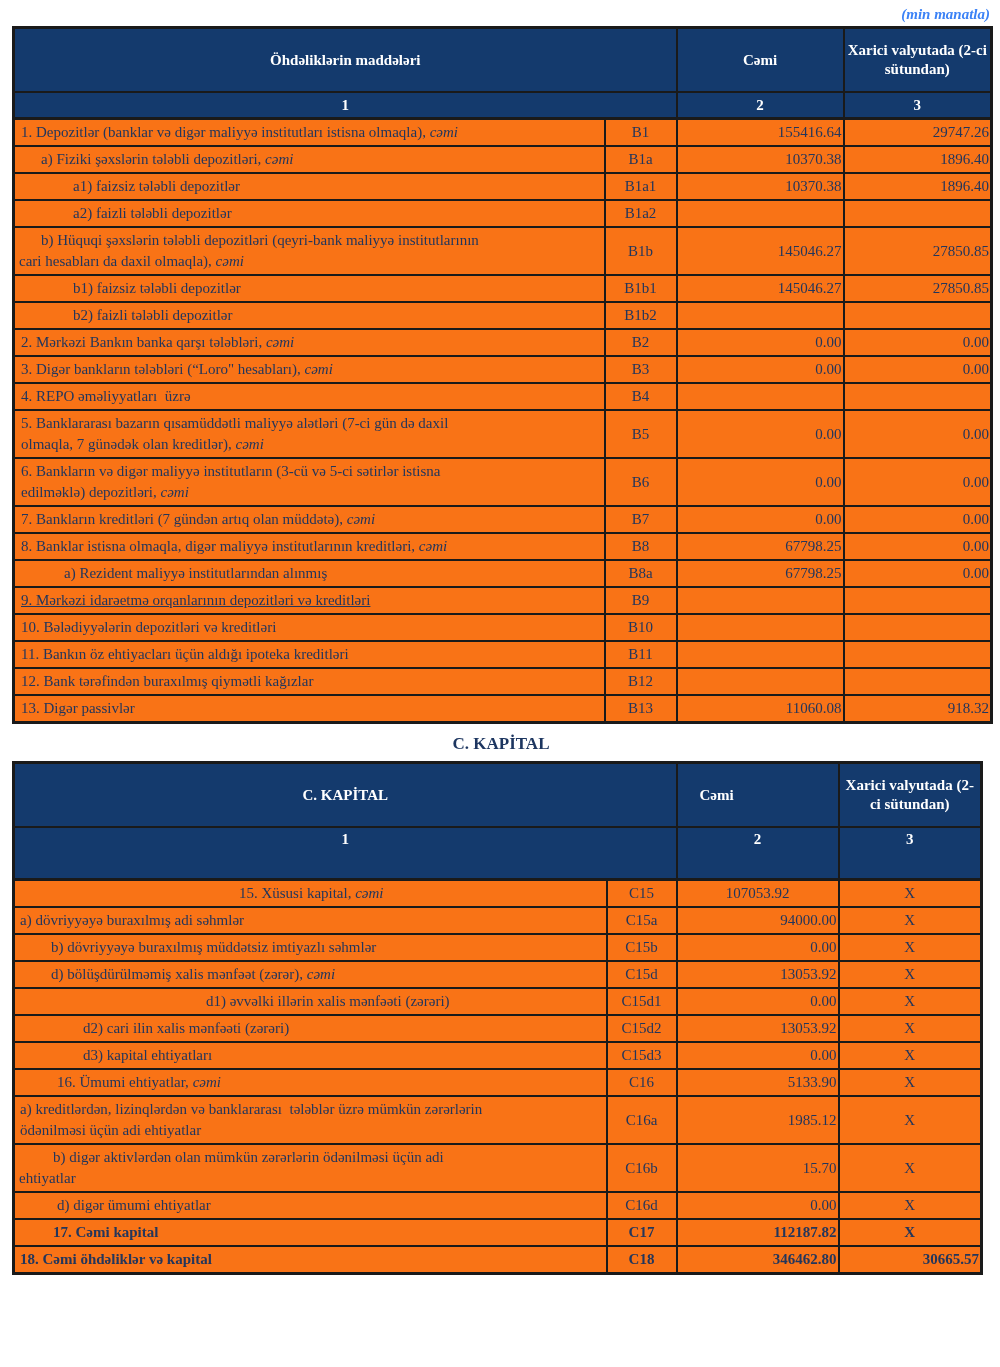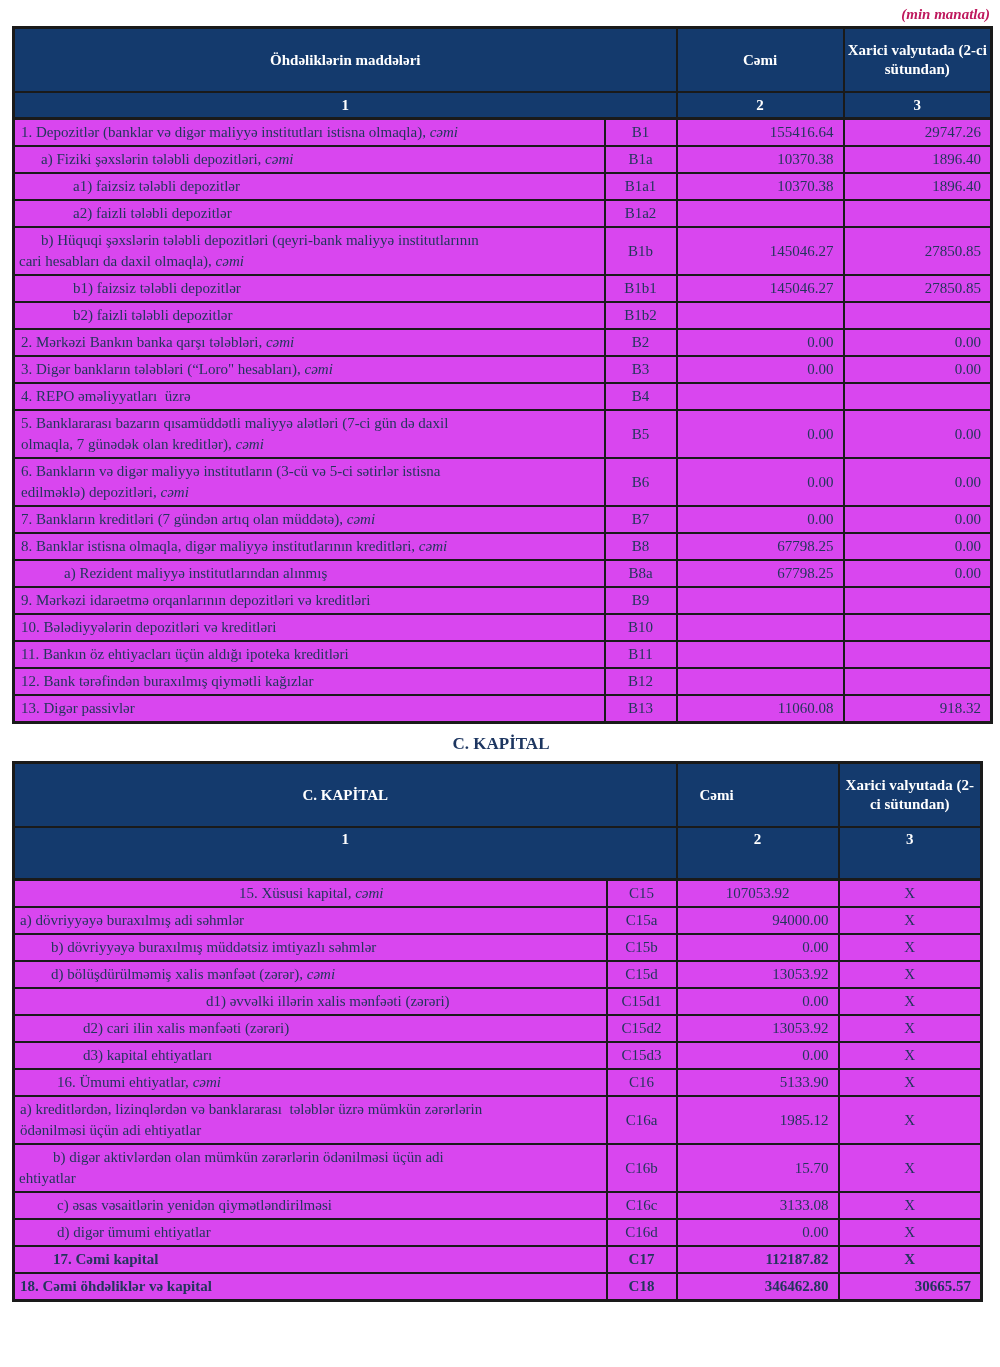--- a/index.html
+++ b/index.html
@@ -11,26 +11,26 @@
   body{
     width:1000px;height:1367px;
     font-family:"Liberation Serif","DejaVu Serif",serif;
     color:var(--ink);
     -webkit-font-smoothing:antialiased;
   }
   .page{position:relative;padding:5px 10px 0 12px;width:978px;}
   .unit-note{
     text-align:right;font-style:italic;font-weight:bold;
     font-size:15px;height:18px;line-height:18px;margin-bottom:3px;
-    color:#be185d;
+    color:#3b82f6;
   }
   table{
     border-collapse:collapse;table-layout:fixed;
     border:3px solid var(--line);
-    background:#d946ef;
+    background:#f97316;
   }
   #liabilities-table{width:978px;}
   #capital-table{width:968px;}
   th,td{
     border:2px solid var(--line);
     font-size:15px;
     overflow:hidden;
     vertical-align:middle;
     padding:1px 2px;
   }
@@ -41,21 +41,21 @@
     text-align:center;
   }
   tr.head th{height:60px;line-height:19px;}
   tr.subhead th{height:22px;font-size:15px;}
   tr.subhead.tall th{height:46px;vertical-align:top;padding-top:3px;}
   thead tr.subhead th{border-bottom:3px solid var(--line);}
   th.left-h{text-align:left;padding-left:22px;}
   tbody tr{height:17px;}
   td.label{line-height:21px;padding:2px 4px 2px 4px;}
   td.code{text-align:center;font-family:Liberation Serif, serif;}
-  td.num{text-align:right;padding-right:9px;}
+  td.num{text-align:right;padding-right:1px;}
   td.center{text-align:center;padding-right:2px;}
   tr.bold td{font-weight:bold;}
   i{font-style:italic;}
   .section-title{
     width:978px;text-align:center;
     font-weight:bold;font-size:17px;
     color:#1d3660;
     margin:10px 0 7px 0;
   }
 </style>
@@ -170,21 +170,21 @@
           <td class="num">67798.25</td>
           <td class="num">0.00</td>
         </tr>
         <tr>
           <td class="label" style="padding-left: 49px;">a) Rezident maliyyə institutlarından alınmış</td>
           <td class="code">B8a</td>
           <td class="num">67798.25</td>
           <td class="num">0.00</td>
         </tr>
         <tr>
-          <td class="label" style="padding-left: 6px;">9. Mərkəzi idarəetmə orqanlarının depozitləri və kreditləri</td>
+          <td class="label" style="padding-left: 6px; text-decoration: underline;">9. Mərkəzi idarəetmə orqanlarının depozitləri və kreditləri</td>
           <td class="code">B9</td>
           <td class="num"></td>
           <td class="num"></td>
         </tr>
         <tr>
           <td class="label" style="padding-left: 6px;">10. Bələdiyyələrin depozitləri və kreditləri</td>
           <td class="code">B10</td>
           <td class="num"></td>
           <td class="num"></td>
         </tr>
@@ -285,26 +285,20 @@
           <td class="num">1985.12</td>
           <td class="center">X</td>
         </tr>
         <tr>
           <td class="label" style="padding-left: 4px; text-indent: 34px; margin-left: 20px;">b) digər aktivlərdən olan mümkün zərərlərin ödənilməsi üçün adi<br>ehtiyatlar</td>
           <td class="code">C16b</td>
           <td class="num">15.70</td>
           <td class="center">X</td>
         </tr>
         <tr>
-          <td class="label" style="padding-left: 42px;">c) əsas vəsaitlərin yenidən qiymətləndirilməsi</td>
-          <td class="code">C16c</td>
-          <td class="num">3133.08</td>
-          <td class="center">X</td>
-        </tr>
-        <tr>
           <td class="label" style="padding-left: 42px;">d) digər ümumi ehtiyatlar</td>
           <td class="code">C16d</td>
           <td class="num">0.00</td>
           <td class="center">X</td>
         </tr>
         <tr class="bold">
           <td class="label" style="padding-left: 38px;">17. Cəmi kapital</td>
           <td class="code">C17</td>
           <td class="num">112187.82</td>
           <td class="center">X</td>

